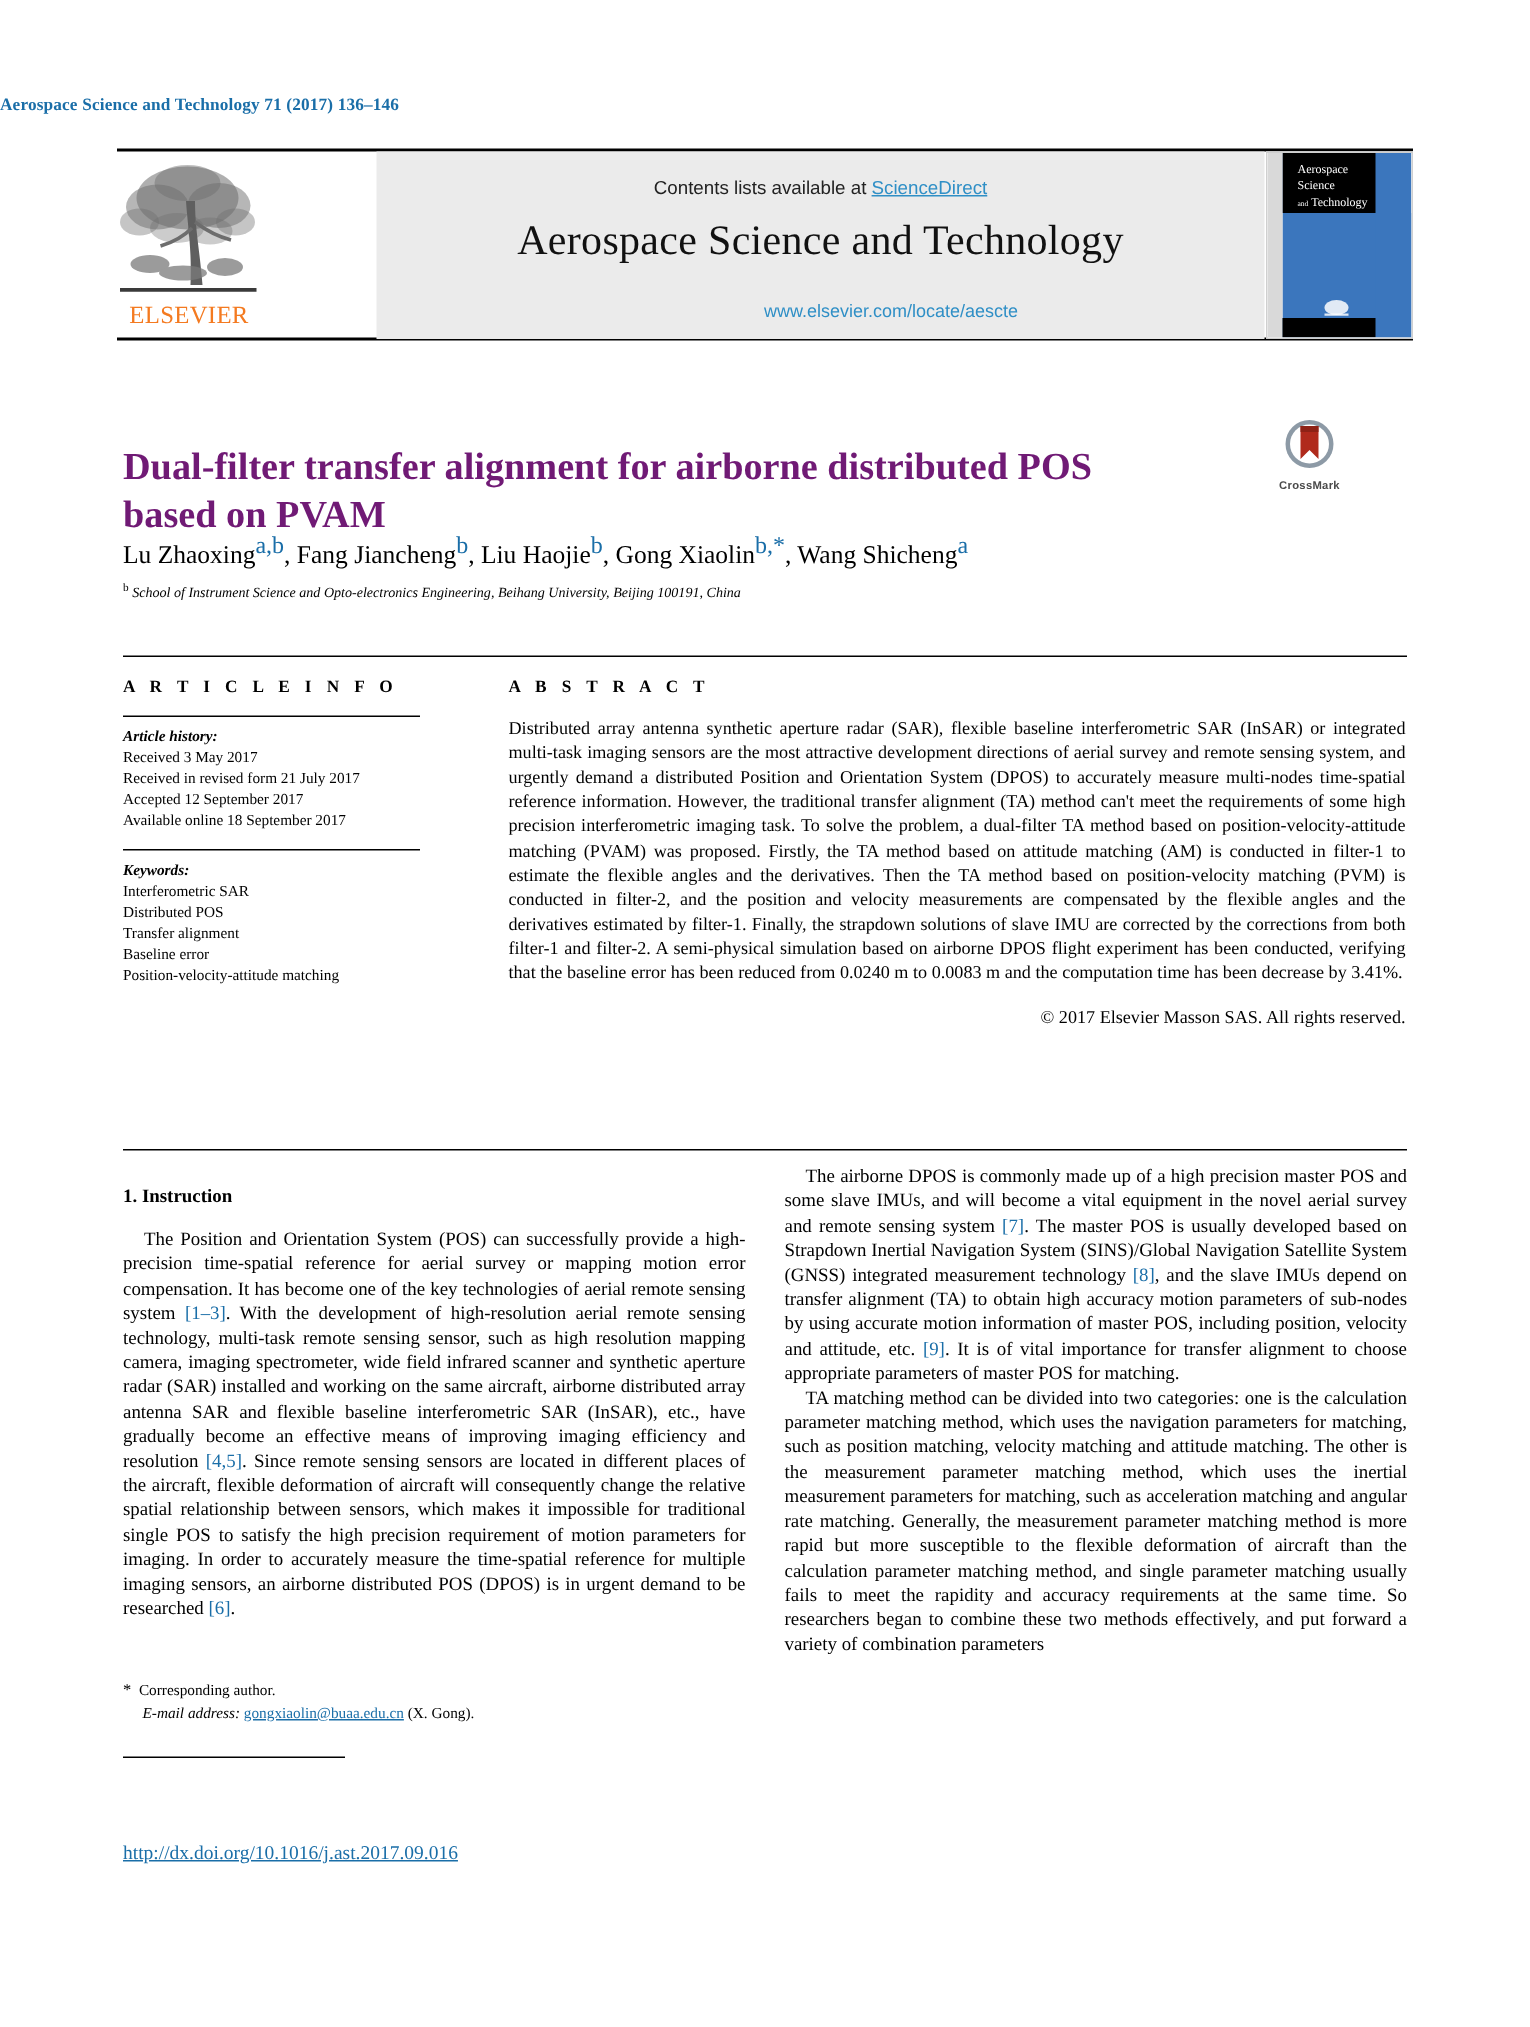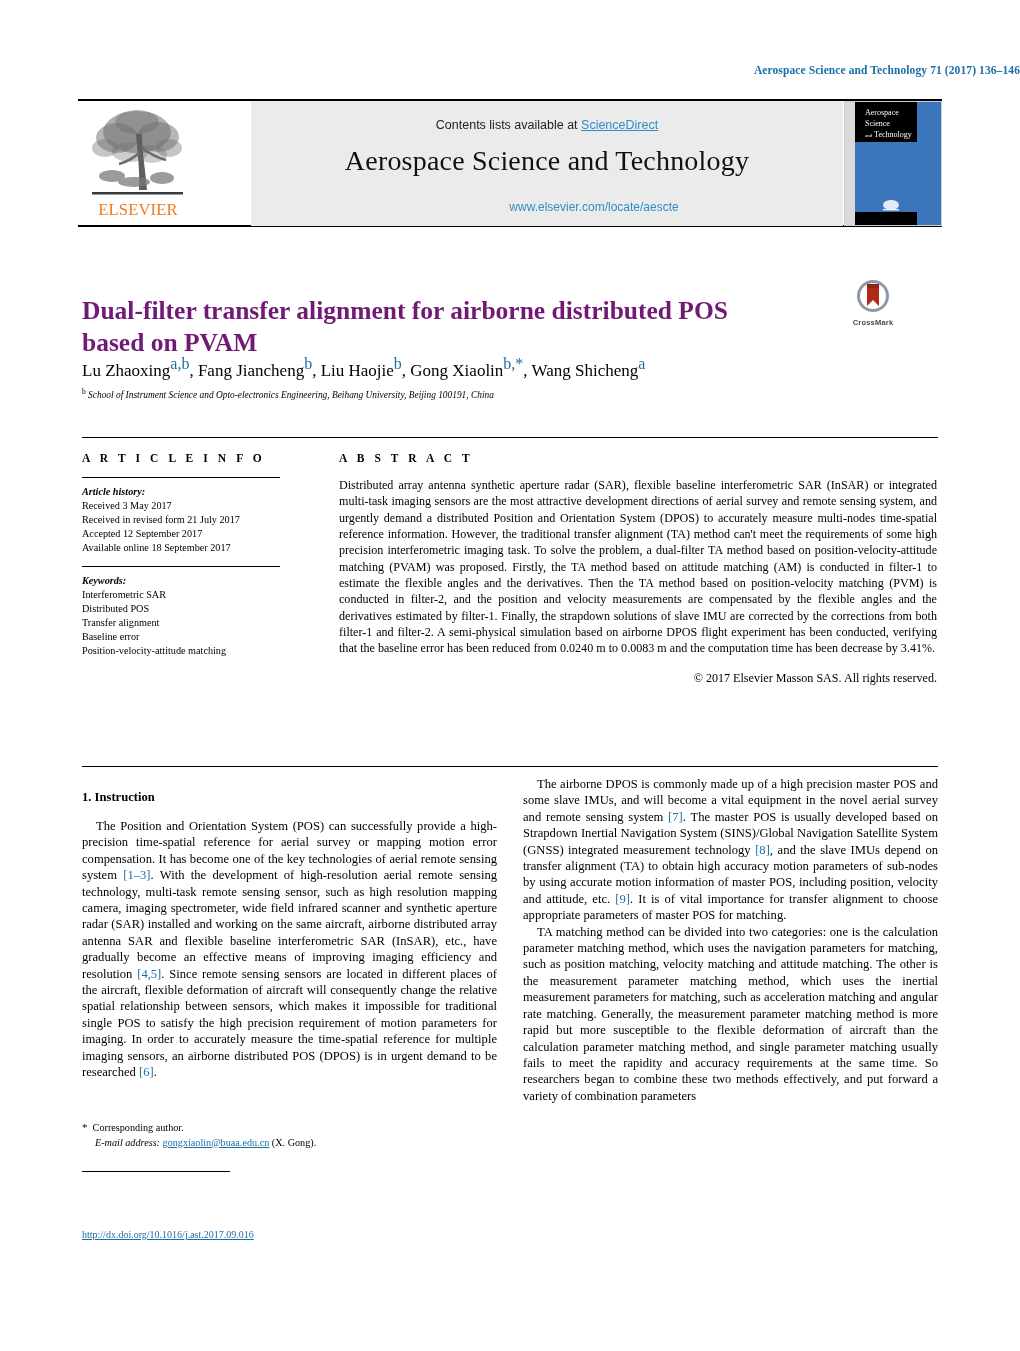--- a/index.html
+++ b/index.html
@@ -19,21 +19,21 @@
     background: #ffffff;
     overflow: hidden;
   }
 
   
   .running-head {
     position: absolute;
     left: 0;
     top: 64px;
     width: 1020px;
-    text-align: right;
+    text-align: left;
     font-family: "Liberation Serif", serif;
     font-weight: bold;
     font-size: 11.5px;
     letter-spacing: .1px;
     color: #1a6ea8;
   }
 
   
   .masthead {
     position: absolute;
@@ -45,21 +45,21 @@
     border-bottom: 2.5px solid #000;
     box-sizing: border-box;
   }
   .masthead-inner {
     position: relative;
     width: 100%;
     height: 100%;
   }
   .elsevier-logo {
     position: absolute;
-    left: 12px;
+    left: 0;
     top: 3px;
     width: 95px;
     height: 118px;
   }
   .tree-svg { display: block; }
   .elsevier-word {
     position: absolute;
     left: -2px;
     top: 96px;
     width: 100px;
@@ -290,21 +290,21 @@
   .footnote .fn-star { font-size: 11px; }
   .fn-indent { padding-left: 13px; }
   .email-italic { font-style: italic; }
   .link { color: #1a6ea8; }
   .colophon {
     position: absolute;
     left: 82px;
     top: 1228px;
     width: 420px;
     font-family: "Liberation Serif", serif;
-    font-size: 10px;
+    font-size: 13px;
     line-height: 14.5px;
   }
 </style>
 </head>
 <body>
 
 <div id="page">
 
   <div class="running-head">Aerospace Science and Technology 71 (2017) 136–146</div>
 

